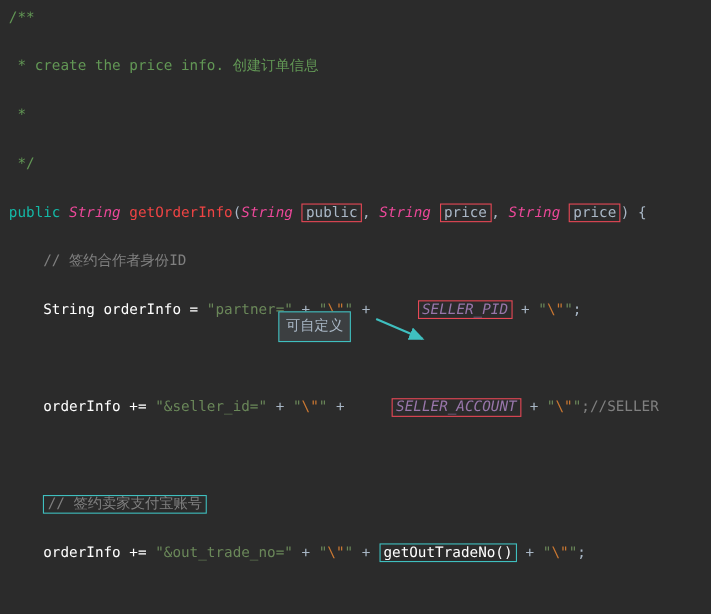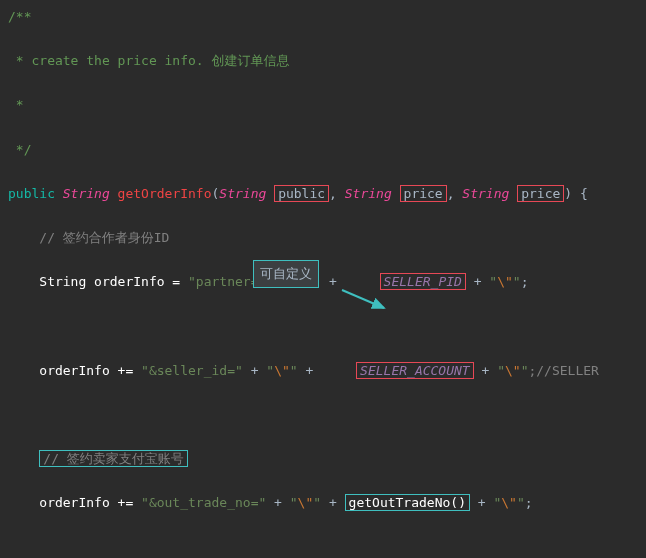--- a/index.html
+++ b/index.html
@@ -29,21 +29,21 @@
     border: 1px solid #e74856;
     padding: 0 3px;
   }
   .box-teal {
     border: 1px solid #3fbfbf;
     padding: 0 3px;
   }
   .line { display: block; white-space: pre; }
   .annotation {
     position: absolute;
-    top: 260px;
+    top: 283px;
     left: 253px;
     border: 1px solid #3fbfbf;
     background: #3c3f41;
     padding: 2px 6px;
     color: #a9b7c6;
     font-size: 13px;
   }
   .arrow {
     position: absolute;
     top: 286px;

